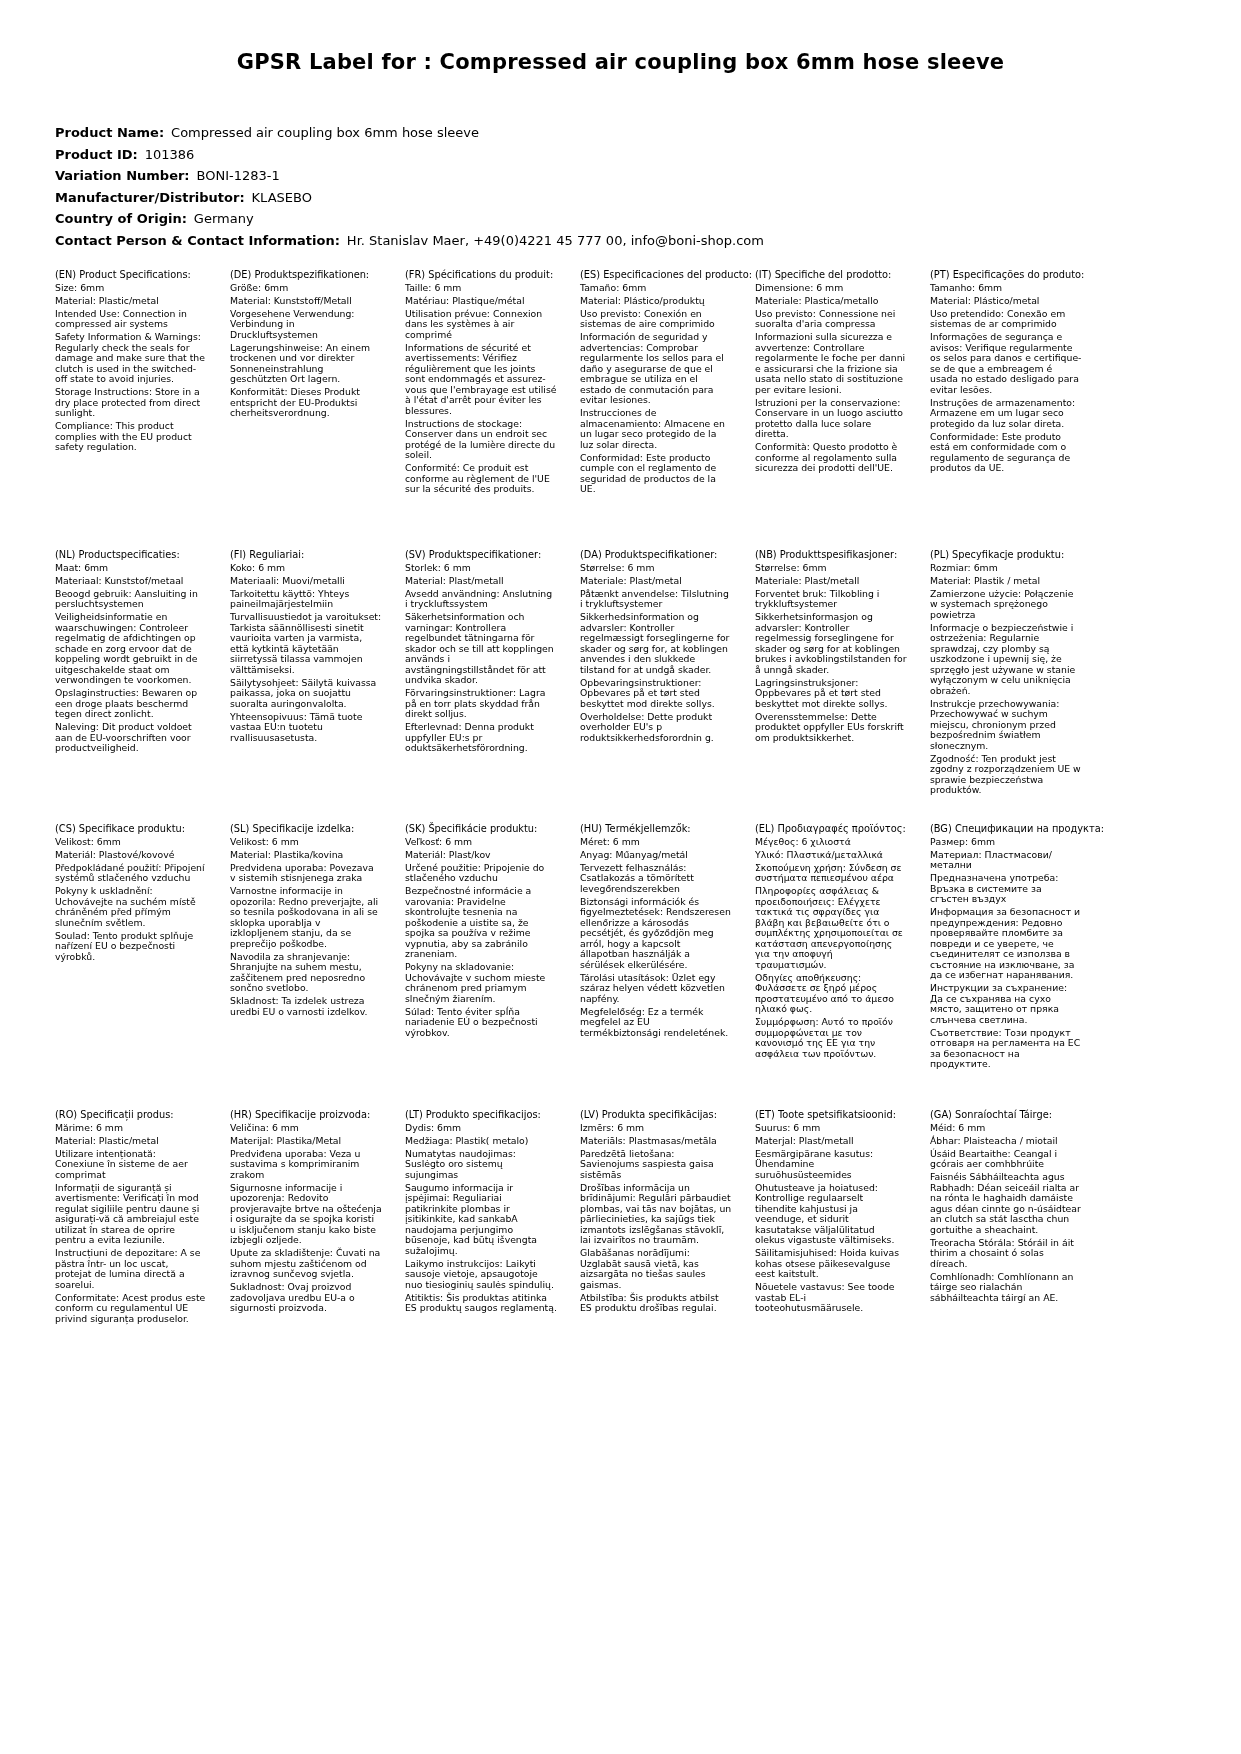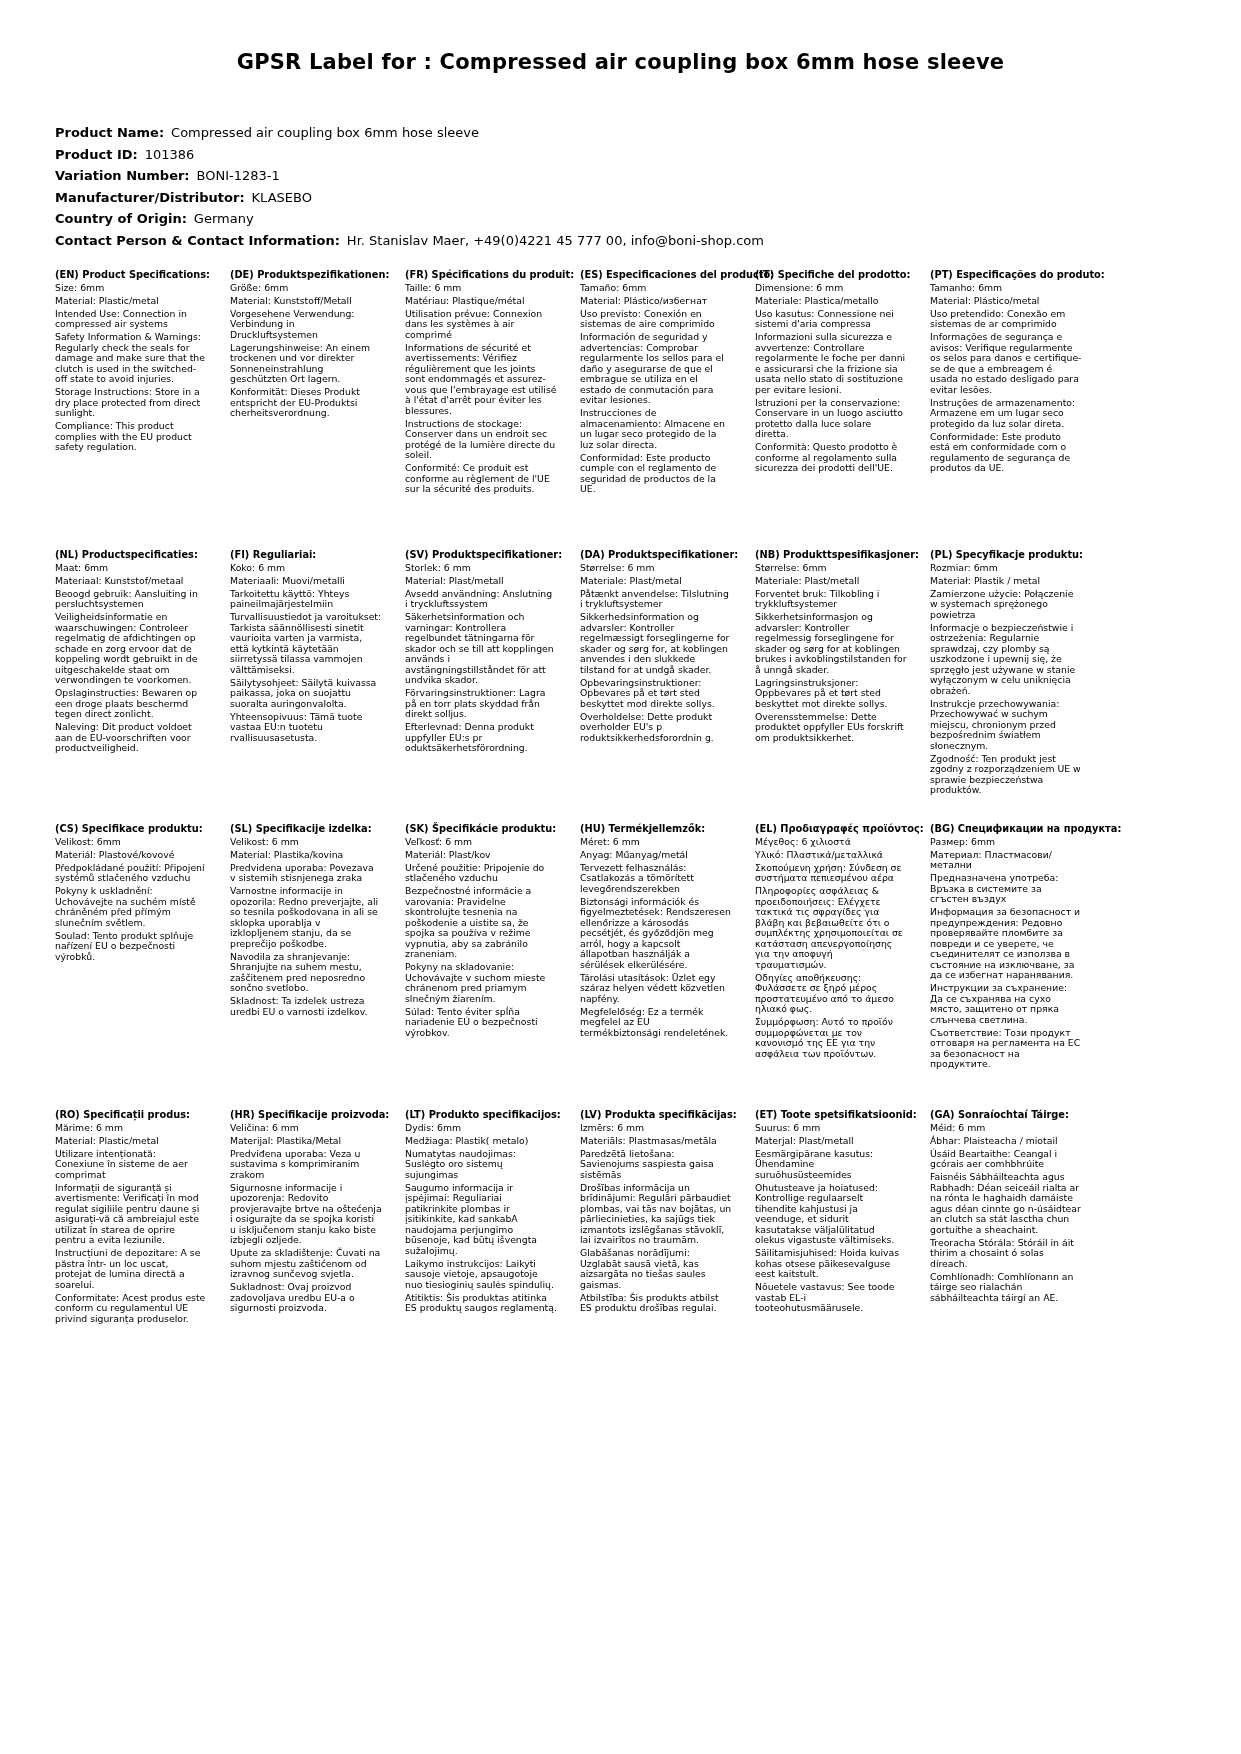--- a/index.html
+++ b/index.html
@@ -8,21 +8,21 @@
   .page{position:absolute;inset:0;}
   .title{position:absolute;top:50px;left:0;width:1241px;text-align:center;
          font-size:21px;font-weight:bold;letter-spacing:0.2px;}
   .info{position:absolute;left:55px;top:122px;font-size:13px;line-height:21.5px;}
   .info-row .lbl{font-weight:bold;}
   .info-row .val{padding-left:7px;}
   .specs{position:absolute;left:55px;top:270px;width:1060px;
          display:grid;grid-template-columns:repeat(6,175px);
          grid-template-rows:280px 274px 286px auto;}
   .cell{font-size:9.3px;line-height:10.5px;}
-  .cell-h{font-weight:bold;font-size:9.8px;white-space:nowrap;margin:0 4px 2px 0;}
+  .cell-h{font-weight:normal;font-size:9.8px;white-space:nowrap;margin:0 4px 2px 0;}
   .cell p{margin:0 0 2.5px 0;width:152px;}
   .footer{position:absolute;left:0;top:1400px;width:1241px;height:200px;}
 </style>
 </head>
 <body>
 
 <div class="page">
 
   <div class="title">GPSR Label for : Compressed air coupling box 6mm hose sleeve</div>
 
@@ -58,31 +58,31 @@
         <p>Taille: 6 mm</p>
         <p>Matériau: Plastique/métal</p>
         <p>Utilisation prévue: Connexion dans les systèmes à air comprimé</p>
         <p>Informations de sécurité et avertissements: Vérifiez régulièrement que les joints sont endommagés et assurez-vous que l'embrayage est utilisé à l'état d'arrêt pour éviter les blessures.</p>
         <p>Instructions de stockage: Conserver dans un endroit sec protégé de la lumière directe du soleil.</p>
         <p>Conformité: Ce produit est conforme au règlement de l'UE sur la sécurité des produits.</p>
       </div>
       <div class="cell">
         <div class="cell-h">(ES) Especificaciones del producto:</div>
         <p>Tamaño: 6mm</p>
-        <p>Material: Plástico/избегнат</p>
+        <p>Material: Plástico/produktų</p>
         <p>Uso previsto: Conexión en sistemas de aire comprimido</p>
         <p>Información de seguridad y advertencias: Comprobar regularmente los sellos para el daño y asegurarse de que el embrague se utiliza en el estado de conmutación para evitar lesiones.</p>
         <p>Instrucciones de almacenamiento: Almacene en un lugar seco protegido de la luz solar directa.</p>
         <p>Conformidad: Este producto cumple con el reglamento de seguridad de productos de la UE.</p>
       </div>
       <div class="cell">
         <div class="cell-h">(IT) Specifiche del prodotto:</div>
         <p>Dimensione: 6 mm</p>
         <p>Materiale: Plastica/metallo</p>
-        <p>Uso kasutus: Connessione nei sistemi d'aria compressa</p>
+        <p>Uso previsto: Connessione nei suoralta d'aria compressa</p>
         <p>Informazioni sulla sicurezza e avvertenze: Controllare regolarmente le foche per danni e assicurarsi che la frizione sia usata nello stato di sostituzione per evitare lesioni.</p>
         <p>Istruzioni per la conservazione: Conservare in un luogo asciutto protetto dalla luce solare diretta.</p>
         <p>Conformità: Questo prodotto è conforme al regolamento sulla sicurezza dei prodotti dell'UE.</p>
       </div>
       <div class="cell">
         <div class="cell-h">(PT) Especificações do produto:</div>
         <p>Tamanho: 6mm</p>
         <p>Material: Plástico/metal</p>
         <p>Uso pretendido: Conexão em sistemas de ar comprimido</p>
         <p>Informações de segurança e avisos: Verifique regularmente os selos para danos e certifique-se de que a embreagem é usada no estado desligado para evitar lesões.</p>

